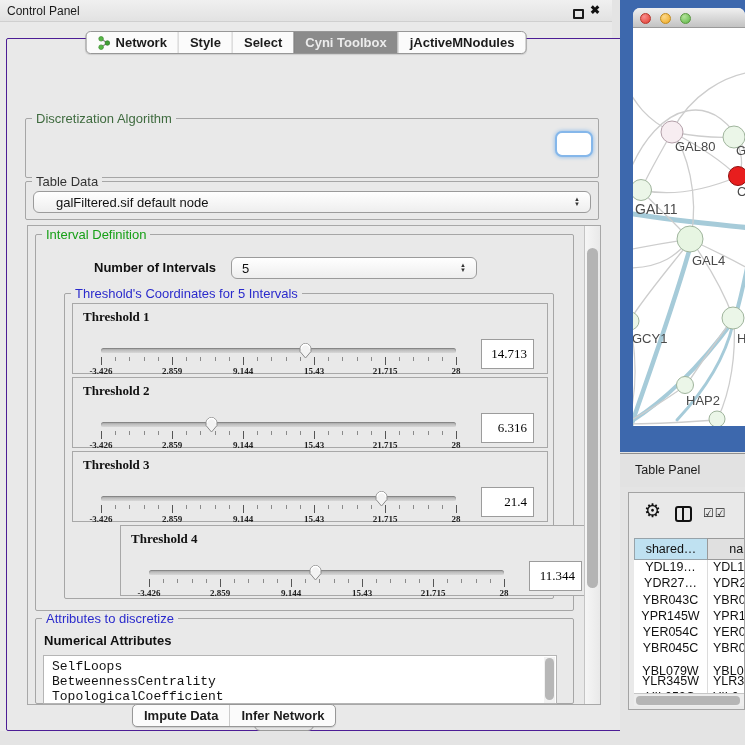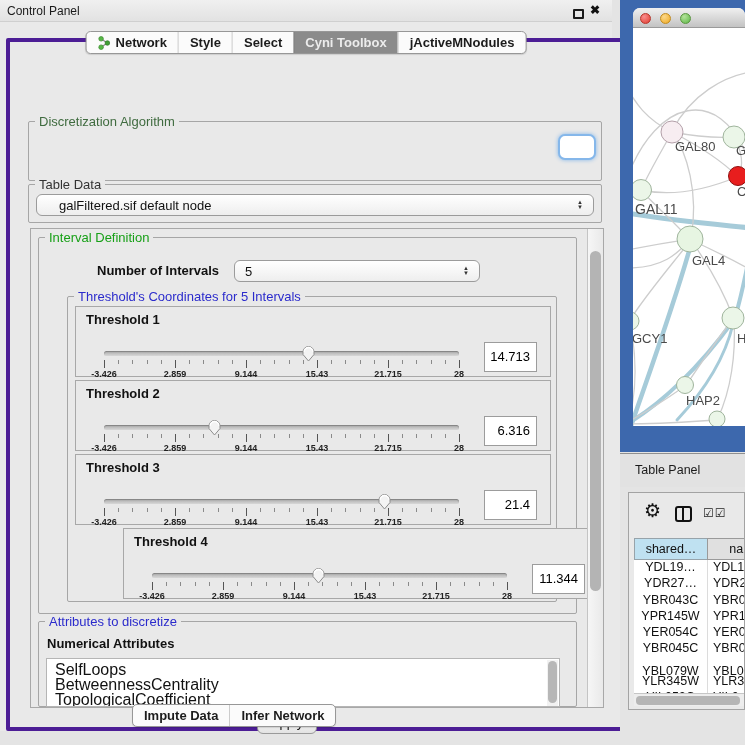--- a/index.html
+++ b/index.html
@@ -22,21 +22,21 @@
     border-radius:5px; background:#fbfbfb; overflow:hidden; z-index:4;
     box-shadow:0 1px 1px rgba(0,0,0,.12); }
   .segitem { display:flex; align-items:center; gap:5px; padding:0 11px; font-size:13px;
     font-weight:bold; color:#1c1c1c; line-height:21px; border-left:1px solid #cccccc; white-space:nowrap; }
   .segitem:first-child { border-left:none; }
   .segitem.selected { background:#8b8b8b; color:#ececec; border-left-color:#828282; }
   #top-tabs { top:31px; left:50%; transform:translateX(-50%); }
   #bottom-tabs { left:132px; top:704px; }
 
   #content-panel { position:absolute; left:6px; top:38px; width:721px; height:693px;
-    border:4px solid #4c1d95; border-radius:2px; background:#e9e9e9; }
+    border:1px solid #4c1d95; border-radius:2px; background:#e9e9e9; }
 
   
   .group { position:absolute; border:1px solid #a6a6a6; border-radius:2px; }
   .legend { position:absolute; top:-8px; left:6px; background:#e9e9e9; padding:0 4px;
     font-size:13px; white-space:nowrap; }
   .legend.green { color:#17a017; }
   .legend.blue  { color:#2b2bcc; }
   .legend.gray  { color:#3f6b3f; }
 
   
@@ -76,37 +76,37 @@
     background:#b4b4b4; border-radius:6px; }
 
   #interval-group { left:7px; top:8px; width:539px; height:377px; }
   #numint-label { position:absolute; left:58px; top:25px; font-size:13px; font-weight:bold; color:#111; }
   #numint-combo { left:195px; top:22px; width:246px; height:22px; }
   #thresh-group { left:28px; top:58px; width:490px; height:306px; }
 
   .tbox { position:absolute; left:7px; width:476px; height:71px; border:1px solid #a8a8a8;
     background:#e9e9e9; }
   .tlabel { position:absolute; left:10px; top:5px; font-size:13px; font-weight:bold; color:#111; }
-  .slider-area { position:absolute; left:0; top:0; width:476px; height:71px; }
+  .slider-area { position:absolute; left:0; top:0; width:476px; height:71px;font-family:Liberation Serif, serif; }
   .track { position:absolute; left:28px; top:44px; width:355px; height:5px; border-radius:3px;
     background:linear-gradient(#a9a9a9,#d8d8d8); box-shadow:inset 0 1px 1px rgba(0,0,0,.25); }
   .sthumb { position:absolute; top:38px; width:15px; height:17px; }
   .tick { position:absolute; top:53px; width:1px; height:4px; background:#8a8a8a; }
   .tick.major { height:8px; background:#555; }
   .ticklabel { position:absolute; top:62px; transform:translateX(-50%); font-size:9px;
     font-weight:bold; color:#222; }
   .valuebox { position:absolute; left:408px; top:35px; width:53px; height:30px; background:#fff;
     border:1px solid #9c9c9c; font-size:13px; color:#000; text-align:right;
     line-height:28px; padding-right:6px; }
 
   #attr-group { left:7px; top:392px; width:539px; height:86px; }
   #attr-label { position:absolute; left:8px; top:14px; font-size:13px; font-weight:bold; color:#111; }
   #attr-list { position:absolute; left:7px; top:36px; width:514px; height:49px; background:#fff;
     border:1px solid #b5b5b5; overflow:hidden; }
-  .listitem { font-size:16px; color:#111; padding-left:8px; line-height:15px; white-space:nowrap; }
+  .listitem { font-size:13px; color:#111; padding-left:8px; line-height:15px; white-space:nowrap;font-family:Liberation Mono, monospace; }
   #attr-scroll { position:absolute; right:1px; top:1px; width:11px; height:46px;
     background:#f2f2f2; }
   #attr-scroll .thumb { position:absolute; left:1px; top:1px; width:9px; height:42px;
     background:#b7b7b7; border-radius:5px; }
 
   #apply-btn { position:absolute; left:247px; top:669px; width:60px; height:23px;
     background:linear-gradient(#ffffff,#e3e3e3); border:1px solid #9a9a9a; border-radius:6px;
     font-size:13px; color:#111; text-align:center; line-height:21px; }
 
   

